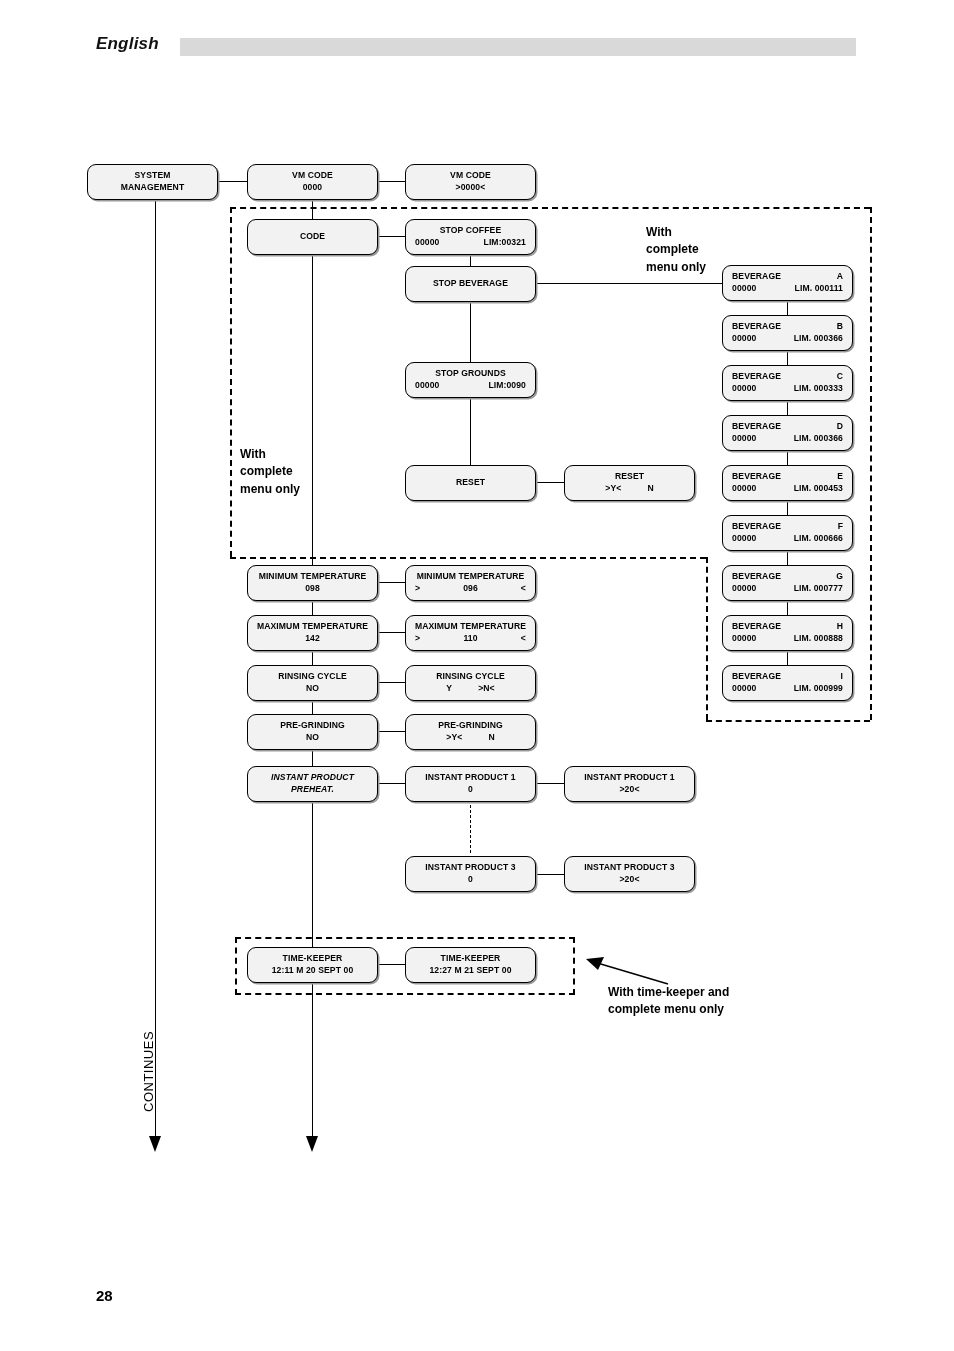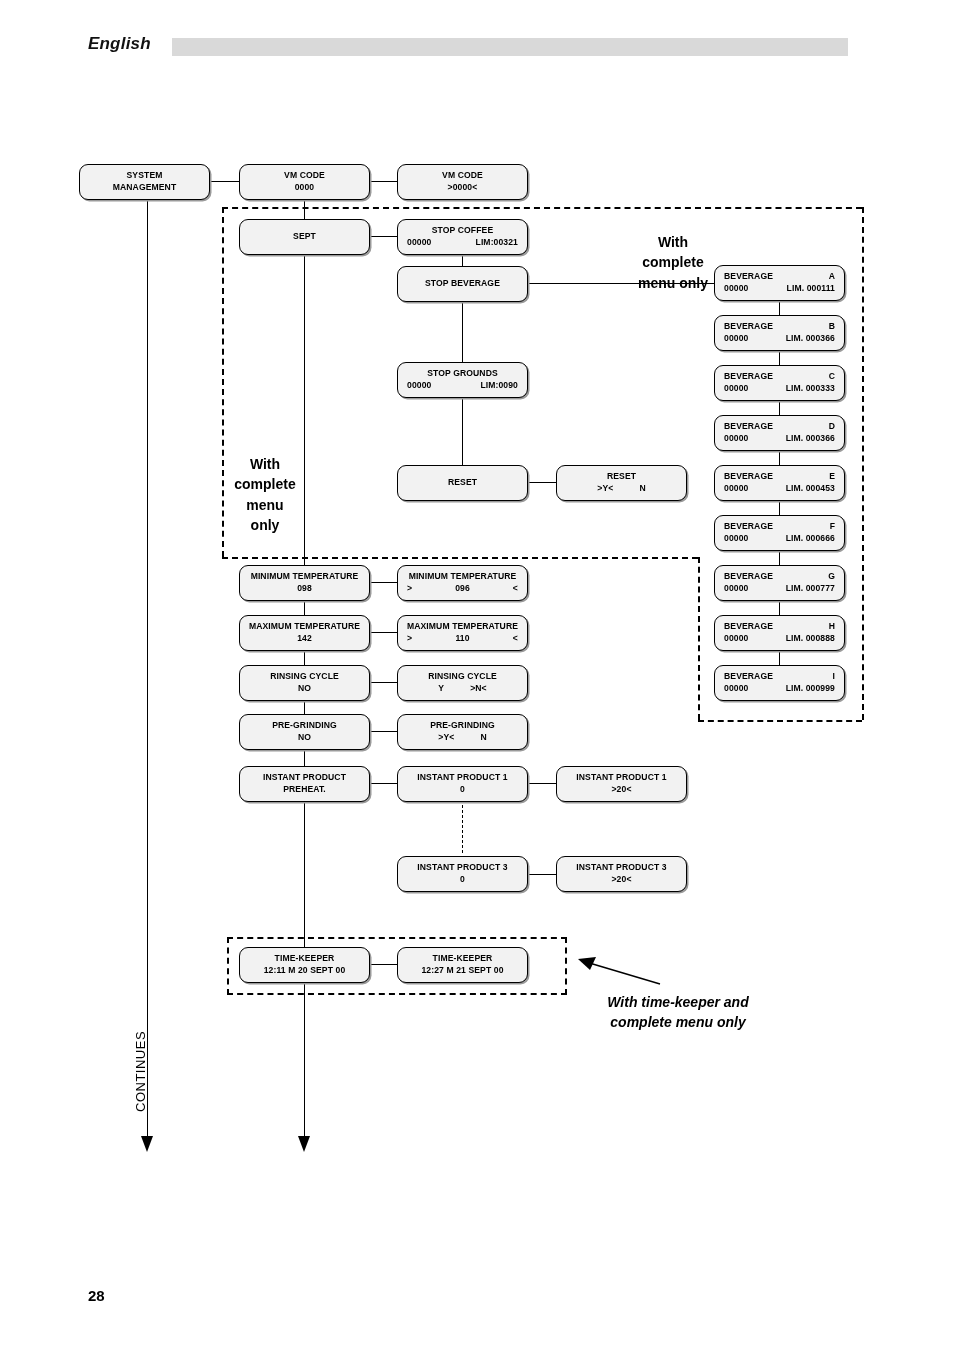--- a/index.html
+++ b/index.html
@@ -1,21 +1,21 @@
 <!DOCTYPE html>
 <html><head>
 <meta charset="utf-8">
 <style>
   html,body{margin:0;padding:0;}
   body{
     width:954px;height:1351px;position:relative;background:#ffffff;
     font-family:"Liberation Sans", sans-serif;
     -webkit-font-smoothing:antialiased;
   }
-  .page{position:absolute;left:0;top:0;width:934px;height:1351px;overflow:hidden;}
+  .page{position:absolute;left:8px;top:0;width:934px;height:1351px;overflow:hidden;}
 
   
   .hdr-lang{
     position:absolute;left:88px;top:34px;font-size:17px;font-style:italic;
     font-weight:700;color:#111;letter-spacing:.2px;
   }
   .hdr-bar{position:absolute;left:172px;top:38px;width:676px;height:18px;background:#d9d9d9;}
 
   
   .pagenum{position:absolute;left:88px;top:1287px;font-size:15px;font-weight:700;color:#000;}
@@ -59,22 +59,22 @@
     background:transparent;
   }
   .dash-seg{position:absolute;box-sizing:border-box;}
   .dseg-t{border-top:2.4px dashed #000;}
   .dseg-b{border-bottom:2.4px dashed #000;}
   .dseg-l{border-left:2.4px dashed #000;}
   .dseg-r{border-right:2.4px dashed #000;}
 
   
   .note{
-    position:absolute;font-size:14px;font-weight:700;color:#000;
-    line-height:1.45;text-align:center;white-space:pre-line;margin-top:8px;
+    position:absolute;font-size:12px;font-weight:700;color:#000;
+    line-height:1.45;text-align:left;white-space:pre-line;
   }
   .continues{
     position:absolute;font-size:13px;font-weight:400;color:#000;
     transform:rotate(-90deg);transform-origin:left top;white-space:nowrap;
     letter-spacing:.5px;
   }
   svg.ov{position:absolute;left:0;top:0;width:954px;height:1351px;overflow:visible;pointer-events:none;}
 </style>
 </head>
 <body>
@@ -150,21 +150,21 @@
     <div class="l1">VM CODE</div>
     <div class="l2">0000</div>
   </div>
 
   <div class="box" style="left:397px;top:164px;width:131px;height:36px;">
     <div class="l1">VM CODE</div>
     <div class="l2">&gt;0000&lt;</div>
   </div>
 
   <div class="box" style="left:239px;top:219px;width:131px;height:36px;">
-    <div class="l1">SEPT</div>
+    <div class="l1">CODE</div>
   </div>
 
   <div class="box" style="left:397px;top:219px;width:131px;height:36px;">
     <div class="l1">STOP COFFEE</div>
     <div class="row2">
       <span>00000</span>
       <span>LIM:00321</span>
     </div>
   </div>
 
@@ -338,21 +338,21 @@
   </div>
 
   <div class="box" style="left:397px;top:714px;width:131px;height:36px;">
     <div class="l1">PRE-GRINDING</div>
     <div class="row2 c">
       <span>&gt;Y&lt;</span>
       <span>N</span>
     </div>
   </div>
 
-  <div class="box" style="left:239px;top:766px;width:131px;height:36px;">
+  <div class="box" style="left:239px;top:766px;width:131px;height:36px;font-style:italic;">
     <div class="l1">INSTANT PRODUCT</div>
     <div class="l2">PREHEAT.</div>
   </div>
 
   <div class="box" style="left:397px;top:766px;width:131px;height:36px;">
     <div class="l1">INSTANT PRODUCT 1</div>
     <div class="l2">0</div>
   </div>
 
   <div class="box" style="left:556px;top:766px;width:131px;height:36px;">
@@ -379,20 +379,20 @@
     <div class="l1">TIME-KEEPER</div>
     <div class="l2">12:27 M 21 SEPT 00</div>
   </div>
 
   <div class="note" style="left:232px;top:446px;width:66px;">With
 complete
 menu only</div>
   <div class="note" style="left:638px;top:224px;width:70px;">With
 complete
 menu only</div>
-  <div class="note" style="left:600px;top:984px;width:156px;font-style:italic;">With time-keeper and
+  <div class="note" style="left:600px;top:984px;width:156px;">With time-keeper and
 complete menu only</div>
 
   <div class="continues" style="left:133px;top:1112px;">CONTINUES</div>
 
   <div class="pagenum">28</div>
 
 </div>
 
 </body></html>

